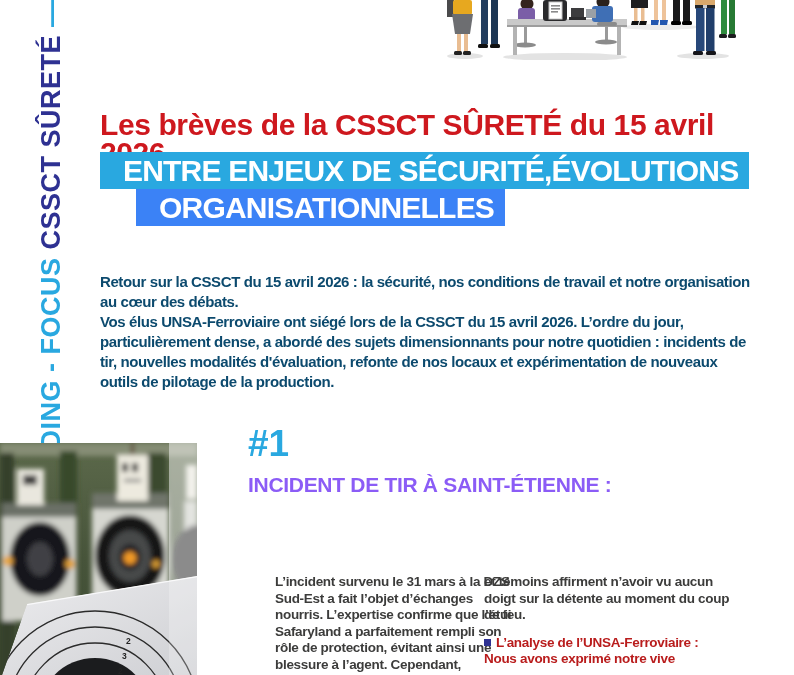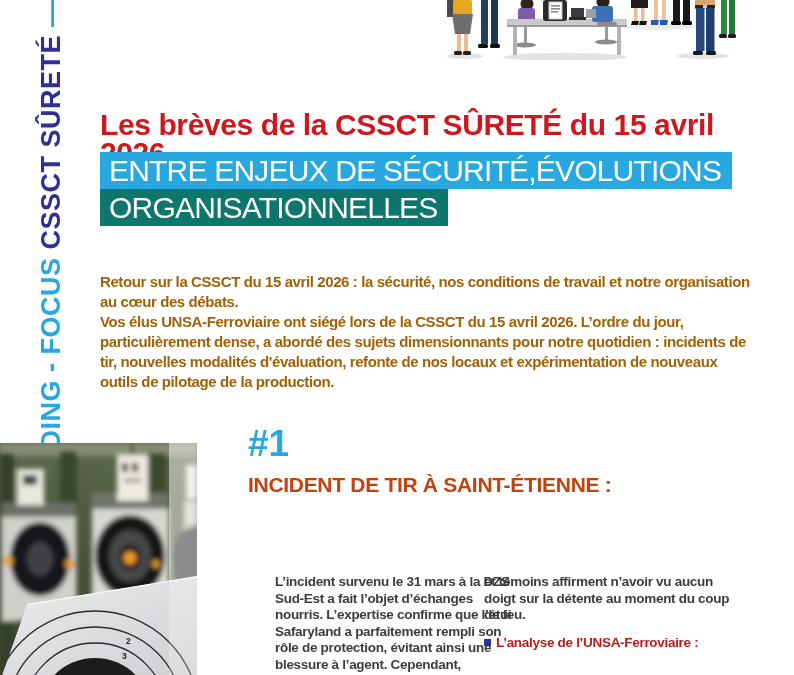--- a/index.html
+++ b/index.html
@@ -16,34 +16,34 @@
 
   
   .top-illustration{position:absolute;left:445px;top:0;width:292px;height:60px;}
 
   
   .red-title{position:absolute;left:100px;top:111px;width:660px;
       color:#CE181E;font-size:30px;font-weight:700;letter-spacing:-.4px;line-height:28px;}
 
   
   .headline{position:absolute;left:100px;top:152px;}
-  .band{display:table;color:#ffffff;font-weight:400;font-size:30px;line-height:29px;
-      letter-spacing:-.8px;padding:4px 11px 4px 9px;white-space:nowrap;}
+  .band{display:table;color:#ffffff;font-weight:700;font-size:30px;line-height:29px;
+      letter-spacing:-.8px;padding:4px 11px 4px 23px;white-space:nowrap;}
   .band.light{background:#29A8E0;}
-  .band.dark{background:#0f766e;}
-
-  
-  .intro{position:absolute;left:100px;top:272px;width:650px;color:#a16207;
+  .band.dark{background:#3b82f6;margin-left:36px;}
+
+  
+  .intro{position:absolute;left:100px;top:272px;width:650px;color:#0c4a6e;
       font-size:15px;font-weight:700;line-height:20px;letter-spacing:-.4px;}
   .intro p{margin:0;}
 
   
   .section-number{position:absolute;left:248px;top:422px;color:#29A8E0;
       font-size:37px;font-weight:700;line-height:44px;}
-  .section-title{position:absolute;left:248px;top:470px;color:#c2410c;
+  .section-title{position:absolute;left:248px;top:470px;color:#8b5cf6;
       font-size:21px;font-weight:700;line-height:29px;letter-spacing:-.3px;}
 
   
   .left-photo{position:absolute;left:0;top:443px;width:197px;height:232px;}
 
   
   .col{position:absolute;top:574px;color:#3C3C3B;font-size:13.5px;font-weight:700;
       line-height:16.5px;letter-spacing:-.3px;}
   .col p{margin:0;}
   .col-left{left:247px;width:240px;margin-left:28px;}
@@ -232,16 +232,17 @@
   </div>
 
   <div class="col col-left">
     <p>L’incident survenu le 31 mars à la DZS Sud-Est a fait l’objet d’échanges nourris. L’expertise confirme que l’étui Safaryland a parfaitement rempli son rôle de protection, évitant ainsi une blessure à l’agent. Cependant,</p>
   </div>
 
   <div class="col col-right">
     <p>et témoins affirment n’avoir vu aucun doigt sur la détente au moment du coup de feu.</p>
     <div class="analysis">
       <span class="bullet-square"></span><span style="font-weight:700;">L’analyse de l’UNSA-Ferroviaire :</span>
+      <div style="font-weight:700;">Nous avons exprimé notre vive</div>
     </div>
   </div>
 
 </div>
 
 </body></html>

